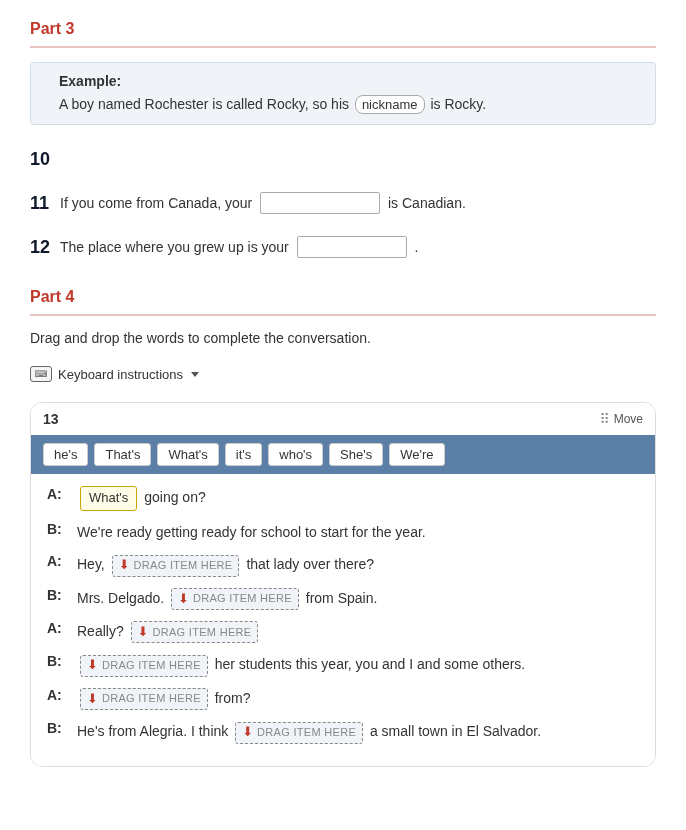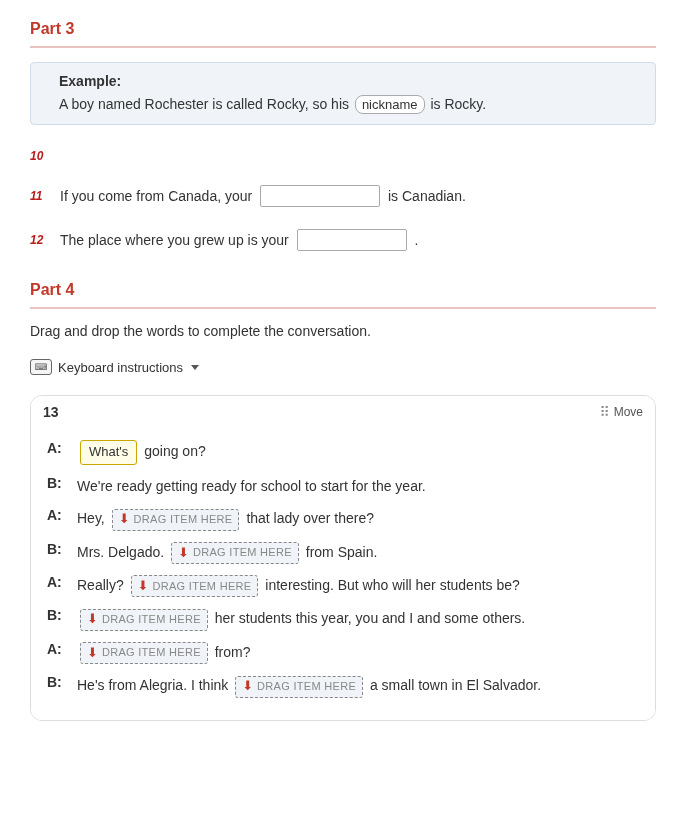--- a/index.html
+++ b/index.html
@@ -56,24 +56,23 @@
       margin: 0 2px;
     }
     .question-row {
       display: flex;
       align-items: center;
       margin-bottom: 22px;
       gap: 0;
     }
     .question-num {
       min-width: 30px;
-      font-size: 12px;
-      font-weight: bold;
-      color: #b91c1c;
-      font-style: italic;
+      font-size: 18px;
+      font-weight: bold;
+      color: #0f172a;
     }
     .question-text {
       font-size: 14px;
       color: #333;
     }
     .answer-input {
       border: 1px solid #aaa;
       border-radius: 2px;
       padding: 2px 4px;
       font-size: 13px;
@@ -286,20 +285,29 @@
     <div class="question-13-container">
 
       <div class="question-13-header">
         <span class="question-13-num">13</span>
         <div class="move-btn">
           <span class="move-icon">⠿</span>
           <span>Move</span>
         </div>
       </div>
 
+      <div class="word-bank">
+        <span class="word-bank-tag">he's</span>
+        <span class="word-bank-tag">That's</span>
+        <span class="word-bank-tag">What's</span>
+        <span class="word-bank-tag">it's</span>
+        <span class="word-bank-tag">who's</span>
+        <span class="word-bank-tag">She's</span>
+        <span class="word-bank-tag">We're</span>
+      </div>
 
       <div class="conversation">
 
         <div class="conv-row">
           <span class="conv-speaker">A:</span>
           <span class="conv-text">
             <span class="filled-tag filled-tag-yellow">What's</span>
             <span> going on?</span>
           </span>
         </div>
@@ -334,21 +342,20 @@
         </div>
 
         <div class="conv-row">
           <span class="conv-speaker">A:</span>
           <span class="conv-text">
             <span>Really? </span>
             <span class="drag-slot">
               <span class="drag-slot-icon">⬇</span>
               <span class="drag-slot-text">DRAG ITEM HERE</span>
             </span>
-            <span> interesting. But who will her students be?</span>
           </span>
         </div>
 
         <div class="conv-row">
           <span class="conv-speaker">B:</span>
           <span class="conv-text">
             <span class="drag-slot">
               <span class="drag-slot-icon">⬇</span>
               <span class="drag-slot-text">DRAG ITEM HERE</span>
             </span>

